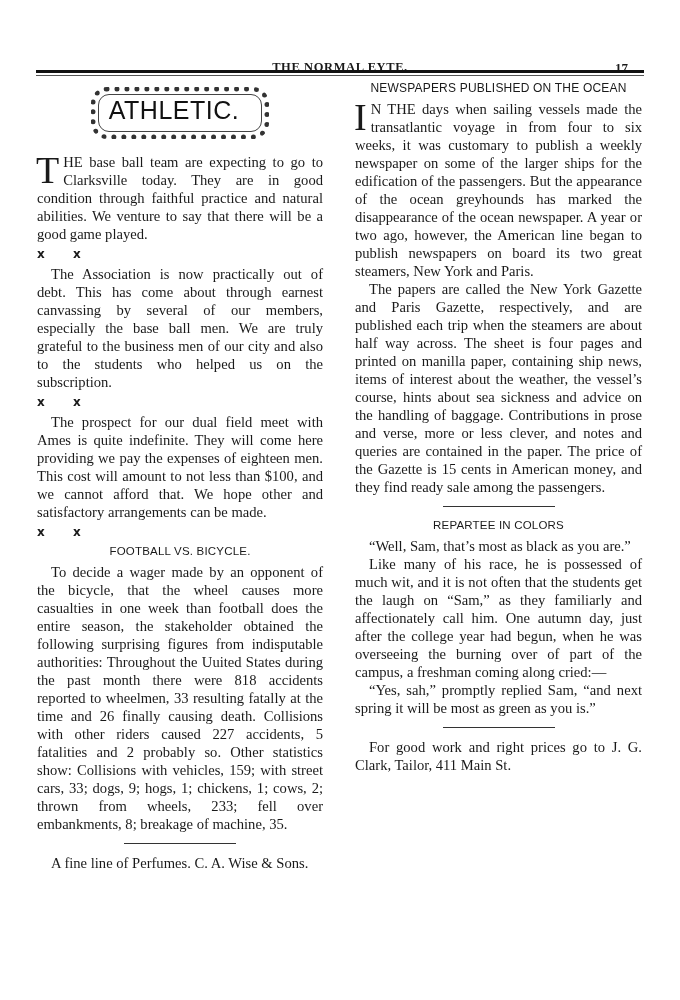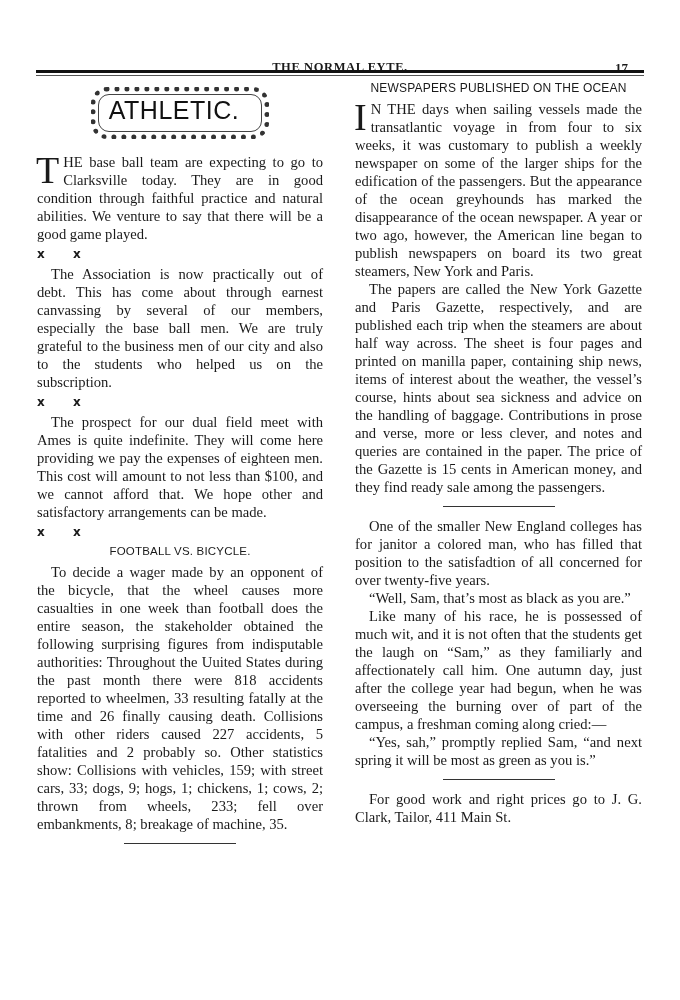--- a/index.html
+++ b/index.html
@@ -99,32 +99,33 @@
   <p class="para">The Association is now practically out of debt.  This has come about through earnest canvassing by several of our members, especially the base ball men.  We are truly grateful to the business men of our city and also to the students who helped us on the subscription.</p>
   <div class="sep-marks">x   x</div>
 
   <p class="para">The prospect for our dual field meet with Ames is quite indefinite.  They will come here providing we pay the expenses of eighteen men.  This cost will amount to not less than $100, and we cannot afford that.  We hope other and satisfactory arrangements can be made.</p>
   <div class="sep-marks">x   x</div>
 
   <div class="section-heading">FOOTBALL VS. BICYCLE.</div>
   <p class="para">To decide a wager made by an opponent of the bicycle, that the wheel causes more casualties in one week than football does the entire season, the stakeholder obtained the following surprising figures from indisputable authorities: Throughout the Uuited States during the past month there were 818 accidents reported to wheelmen, 33 resulting fatally at the time and 26 finally causing death.  Collisions with other riders caused 227 accidents, 5 fatalities and 2 probably so.  Other statistics show:  Collisions with vehicles, 159; with street cars, 33; dogs, 9; hogs, 1; chickens, 1; cows, 2; thrown from wheels, 233; fell over embankments, 8; breakage of machine, 35.</p>
 
   <div class="short-rule"></div>
+  <p class="para notice">A fine line of Perfumes.  C. A. Wise &amp; Sons.</p>
 </div>
 
 <div class="column col-right">
   <div class="section-heading top">NEWSPAPERS PUBLISHED ON THE OCEAN</div>
 
   <p class="para first">
     <span class="dropcap">I</span><span>N THE days when sailing vessels made the transatlantic voyage in from four to six weeks, it was customary to publish a weekly newspaper on some of the larger ships for the edification of the passengers.  But the appearance of the ocean greyhounds has marked the disappearance of the ocean newspaper.  A year or two ago, however, the American line began to publish newspapers on board its two great steamers, New York and Paris.</span>
   </p>
   <p class="para">The papers are called the New York Gazette and Paris Gazette, respectively, and are published each trip when the steamers are about half way across.  The sheet is four pages and printed on manilla paper, containing ship news, items of interest about the weather, the vessel’s course, hints about sea sickness and advice on the handling of baggage.  Contributions in prose and verse, more or less clever, and notes and queries are contained in the paper.  The price of the Gazette is 15 cents in American money, and they find ready sale among the passengers.</p>
 
   <div class="short-rule"></div>
 
-  <p class="para">One of the smaller New England colleges has for janitor a colored man, who has filled that position to the satisfadtion of all concerned for over twenty-five years.</p>
+  <div class="section-heading">REPARTEE IN COLORS</div>
   <p class="para">“Well, Sam, that’s most as black as you are.”</p>
   <p class="para">Like many of his race, he is possessed of much wit, and it is not often that the students get the laugh on “Sam,” as they familiarly and affectionately call him.  One autumn day, just after the college year had begun, when he was overseeing the burning over of part of the campus, a freshman coming along cried:—</p>
   <p class="para">“Yes, sah,” promptly replied Sam, “and next spring it will be most as green as you is.”</p>
 
   <div class="short-rule"></div>
   <p class="para notice">For good work and right prices go to J. G. Clark, Tailor, 411 Main St.</p>
 </div>
 
 </body></html>

